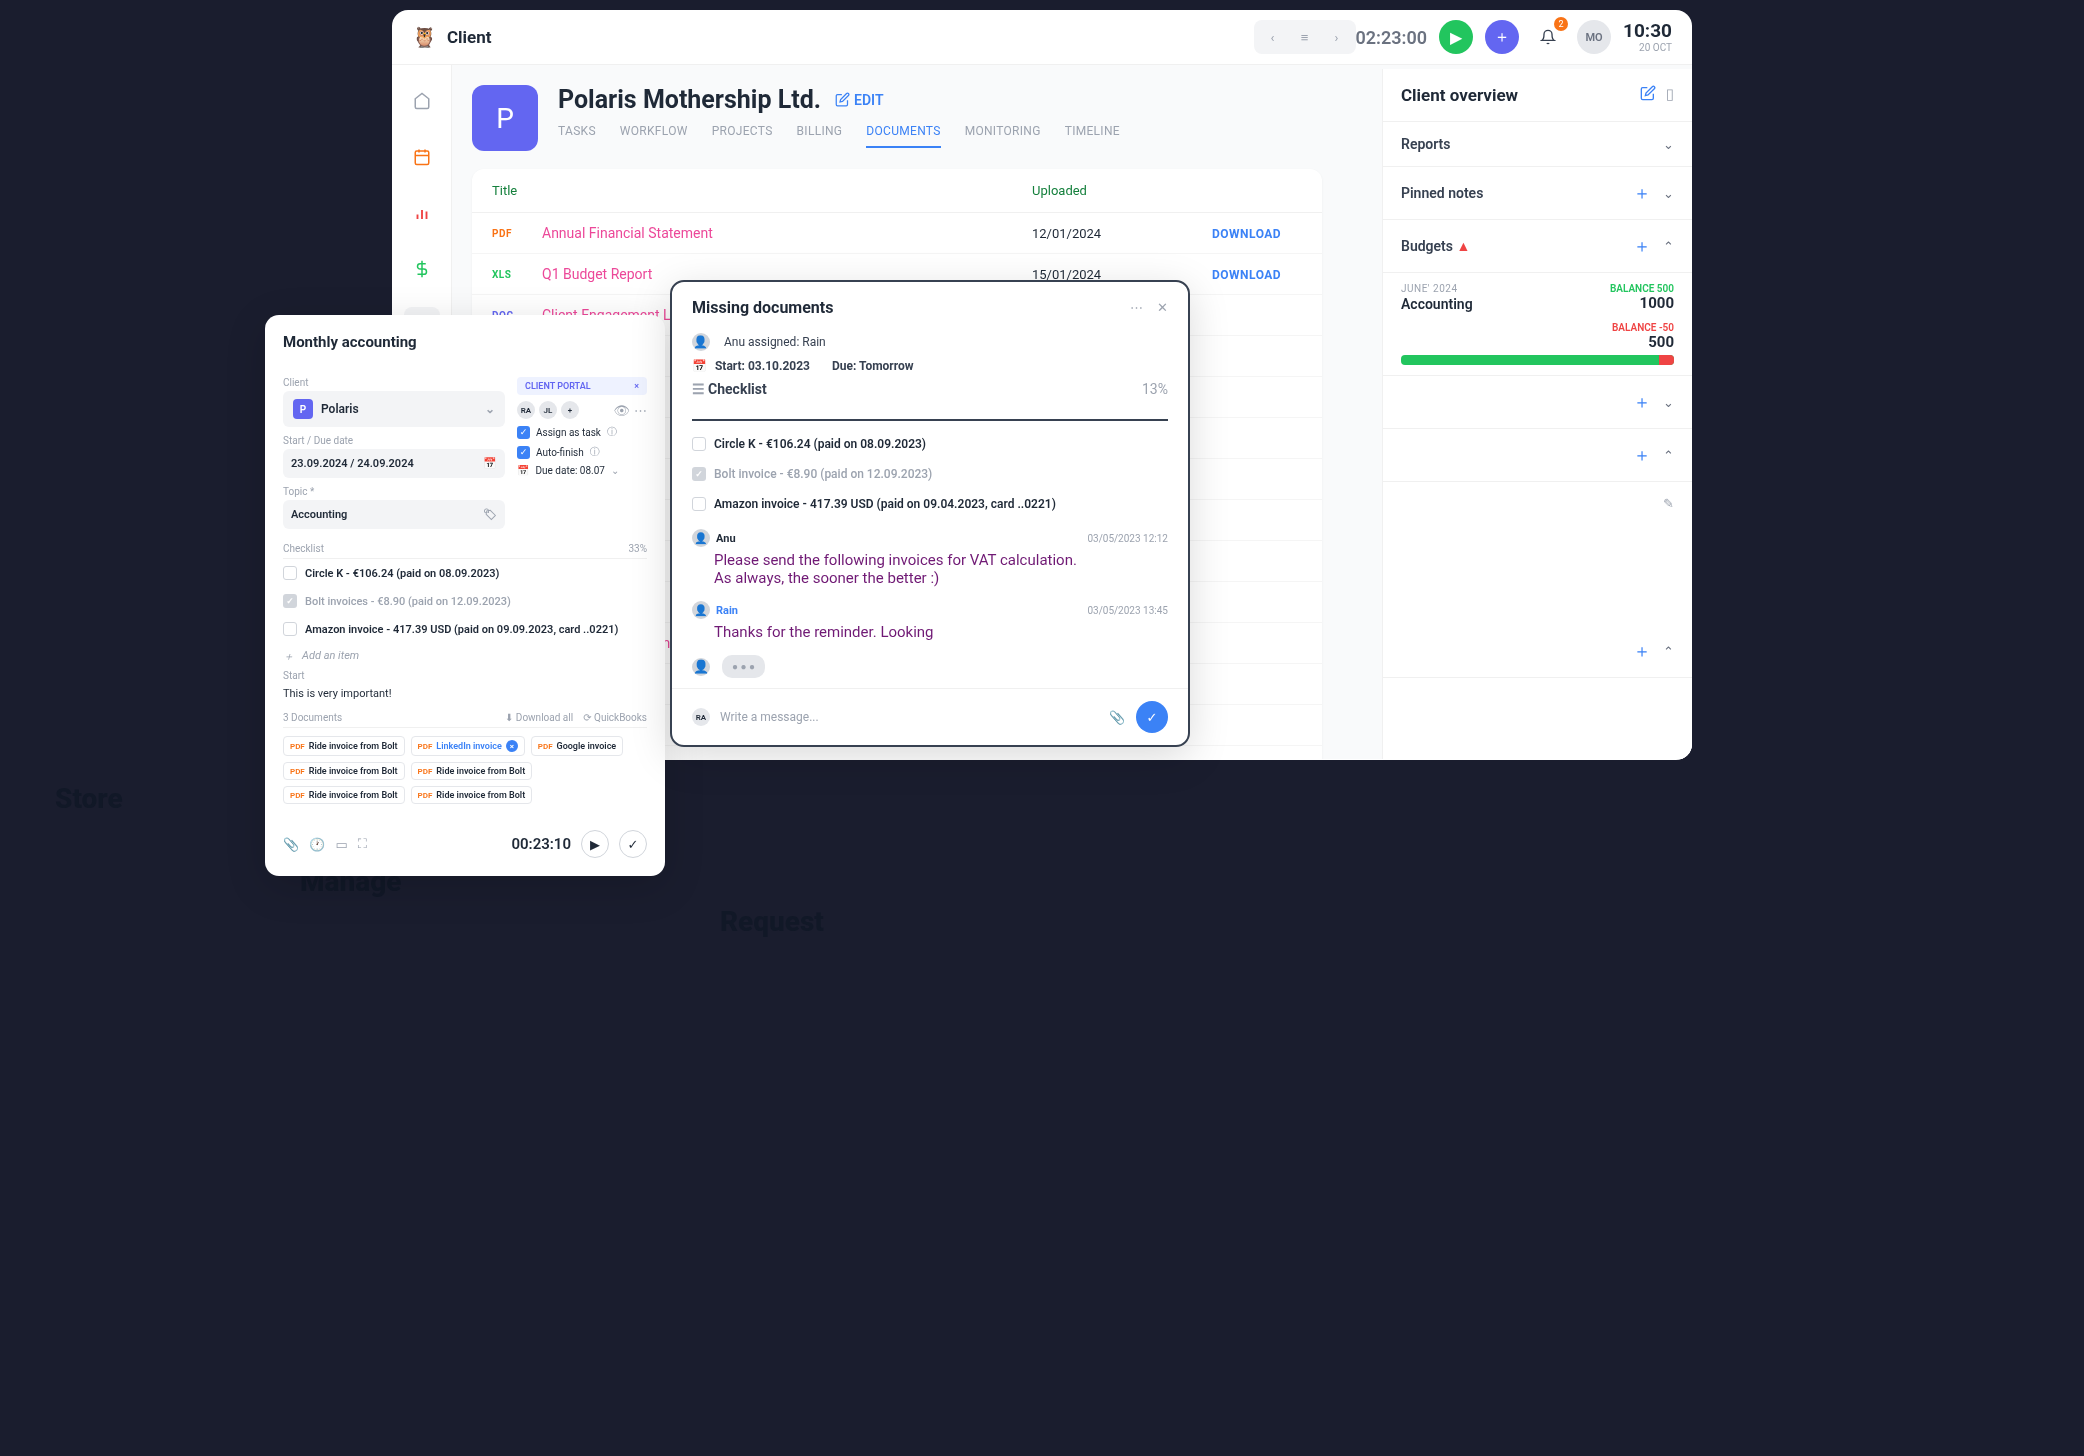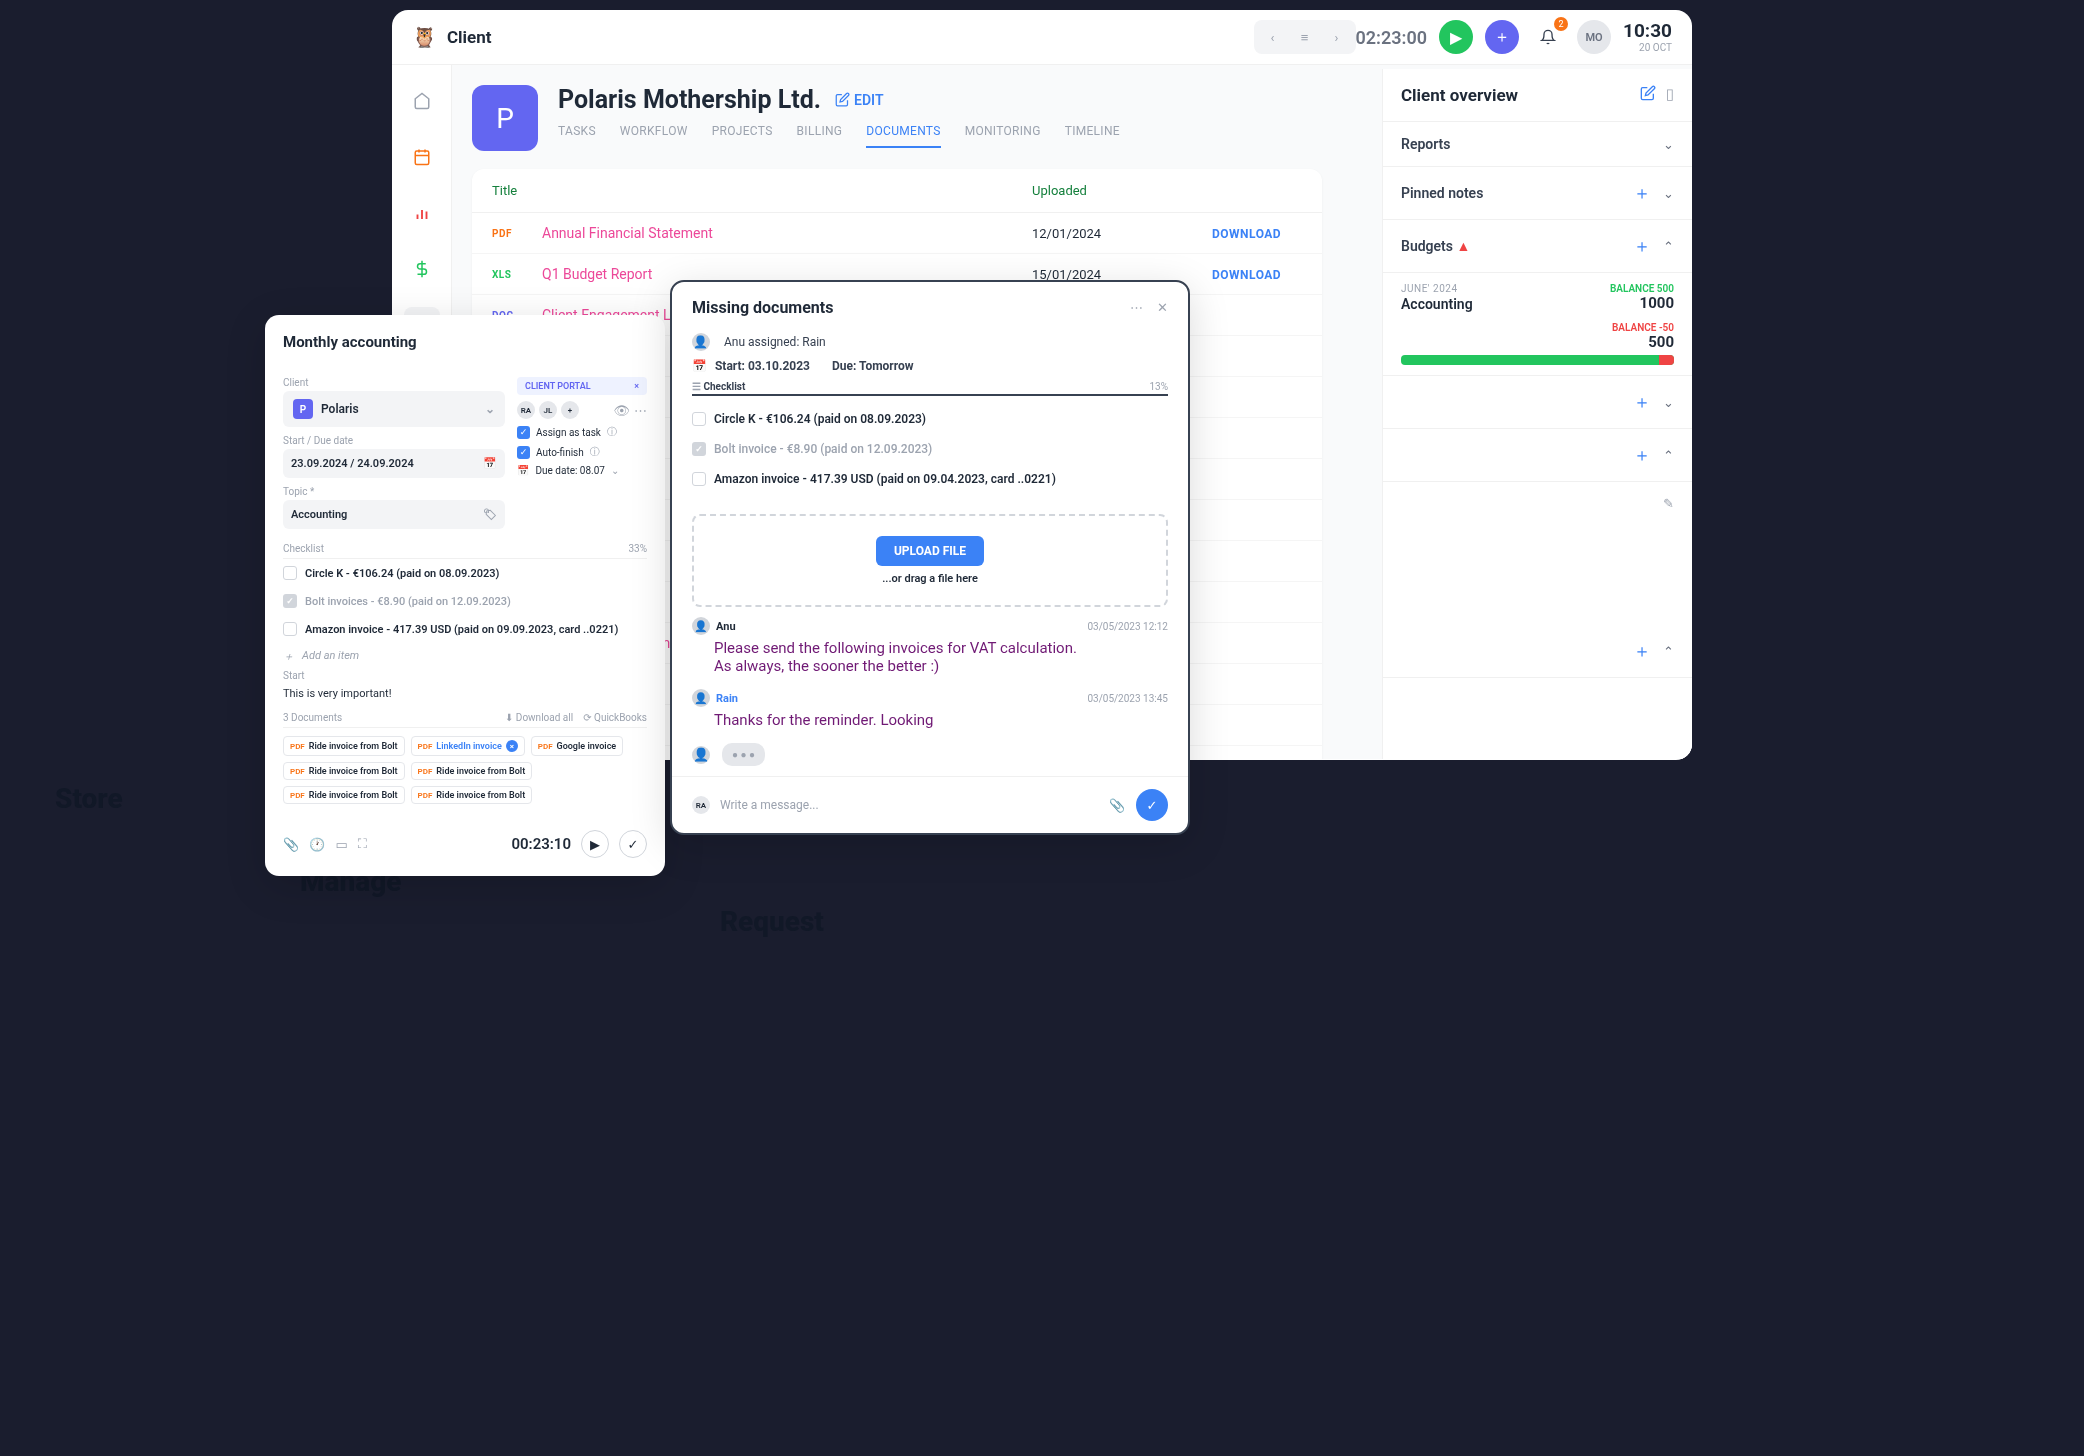--- a/index.html
+++ b/index.html
@@ -97,21 +97,21 @@
 .timer-sm{font-size:15px;font-weight:600;margin-left:auto}
 .circle-btn{width:28px;height:28px;border:1.5px solid #d1d5db;border-radius:50%;display:flex;align-items:center;justify-content:center;cursor:pointer}
 
 .modal-request{left:670px;top:280px;width:520px;border:2px solid #374151;z-index:20}
 .req-header{display:flex;justify-content:space-between;padding:16px 20px;align-items:center}
 .req-header h3{font-size:16px;font-weight:700}
 .req-icons{display:flex;gap:14px;color:#9ca3af;cursor:pointer}
 .req-meta{padding:0 20px 10px;font-size:12px}
 .meta-line{display:flex;gap:8px;align-items:center;margin-bottom:8px;color:#374151}
 .meta-line b{font-weight:700}
-.checklist-title{display:flex;justify-content:space-between;align-items:center;border-bottom:2px solid #374151;padding-bottom:2px;font-weight:700;font-size:10px}
+.checklist-title{display:flex;justify-content:space-between;align-items:center;border-bottom:2px solid #374151;padding-bottom:22px;font-weight:700;font-size:14px}
 .req-check-item{display:flex;gap:8px;padding:8px 0;font-size:12px;font-weight:600;align-items:center}
 .upload-zone{border:2px dashed #d1d5db;border-radius:8px;margin:10px 20px;padding:20px;text-align:center}
 .upload-btn{background:#3b82f6;color:#fff;padding:8px 18px;border-radius:6px;font-size:12px;font-weight:700;display:inline-block;cursor:pointer}
 .upload-hint{font-size:11px;margin-top:6px;font-weight:600}
 .chat{padding:0 20px}
 .chat-msg{margin-bottom:14px}
 .chat-head{display:flex;justify-content:space-between;font-size:11px;margin-bottom:4px;align-items:center}
 .chat-name{font-weight:700}
 .chat-name.blue{color:#3b82f6}
 .chat-time{color:#9ca3af;font-size:10px}
@@ -561,24 +561,20 @@
       </div>
     <div class="req-check-item">
         <div class="checkbox-checked">✓</div>
         <span class="completed-text">Bolt invoice - €8.90 (paid on 12.09.2023)</span>
       </div>
     <div class="req-check-item">
         <div class="checkbox-empty"></div>
         <span>Amazon invoice - 417.39 USD (paid on 09.04.2023, card ..0221)</span>
       </div>
   </div>
-  <div class="upload-zone">
-    <div class="upload-btn">UPLOAD FILE</div>
-    <div class="upload-hint">...or drag a file here</div>
-  </div>
   <div class="chat" id="chat-msgs">
       <div class="chat-msg">
         <div class="chat-head">
           <span><span class="chat-av">👤</span><span class="chat-name ">Anu</span></span>
           <span class="chat-time">03/05/2023 12:12</span>
         </div>
         <div class="chat-text">Please send the following invoices for VAT calculation.<br>As always, the sooner the better :)</div>
       </div>
       <div class="chat-msg">
         <div class="chat-head">

